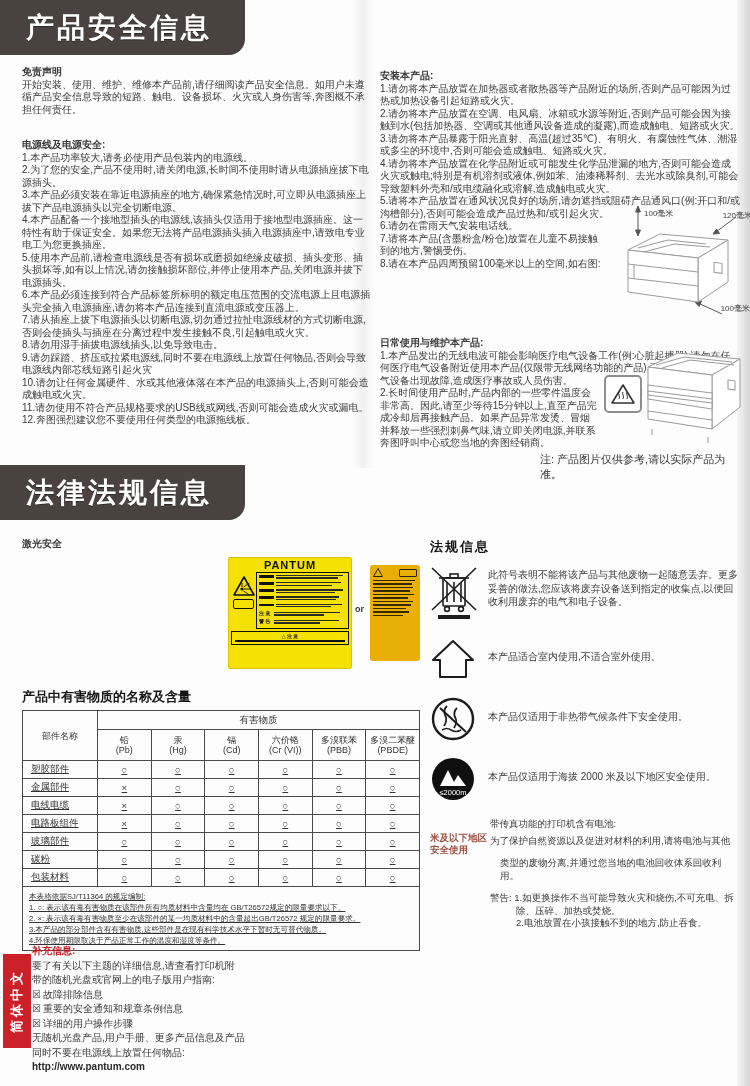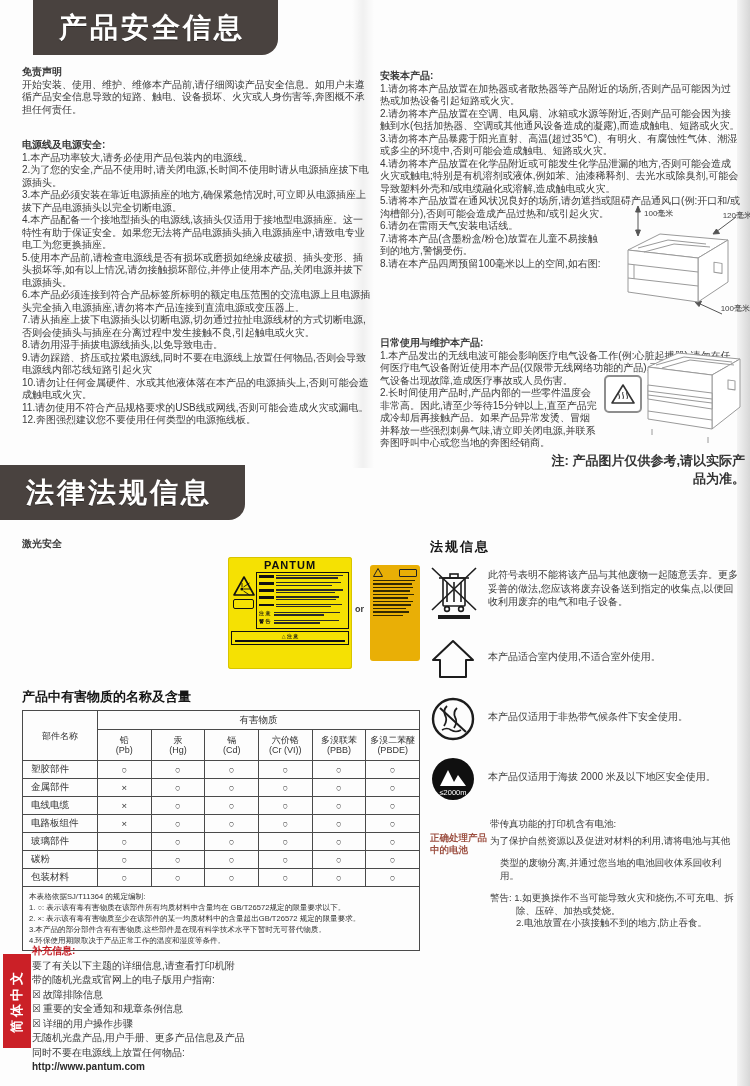--- a/index.html
+++ b/index.html
@@ -13,21 +13,21 @@
         border-bottom-right-radius:16px;display:flex;align-items:center;}
   .banner span{color:#ffffff;font-weight:bold;font-size:28px;letter-spacing:3px;padding-left:26px;
         text-shadow:0 1px 0 rgba(0,0,0,.4);white-space:nowrap;}
   .h3{font-size:13px;font-weight:bold;color:#151515;margin:0 0 4px;}
   .body p{font-size:10px;line-height:12.5px;margin:0;color:#3a3a3a;}
   .blk{position:absolute;}
   .rel{position:relative;}
   .txtnarrow{width:222px;}
   .fig{position:absolute;}
   .dim{position:absolute;font-size:8px;color:#444;white-space:nowrap;}
-  .note{position:absolute;font-size:13px;color:#333;text-align:right;font-weight:bold;}
+  .note{position:absolute;font-size:11px;color:#333;}
   
   .ylabel{position:absolute;background:#f5e103;border-radius:3px;box-shadow:0 0 0 1px #d8c400 inset;}
   .ylabel .brand{text-align:center;font-weight:bold;font-size:11px;letter-spacing:1px;color:#101010;padding-top:2px;}
   .lbl-row{display:flex;margin:1px 3px 0;}
   .lbl-icons{width:25px;display:flex;flex-direction:column;align-items:center;gap:3px;padding-top:4px;}
   .lbl-minirect{width:19px;height:8px;border:1px solid #111;border-radius:2px;}
   .lbl-box{flex:1;border:1.5px solid #111;padding:2px 2px 1px;}
   .microrow{display:flex;align-items:flex-start;margin-bottom:2.2px;}
   .microkey{width:15px;height:2.5px;background:#111;margin-right:2px;flex:none;}
   .microlines{flex:1;}
@@ -50,21 +50,21 @@
   .batt-side{width:60px;flex:none;font-size:9.5px;font-weight:bold;color:#9c4f41;line-height:12px;padding-top:14px;}
   .batt-tx{font-size:9.5px;line-height:12.5px;color:#3a3a3a;}
   .batt-tx .ind{padding-left:26px;}
   
   table.hz{border-collapse:collapse;width:398px;table-layout:fixed;}
   table.hz th,table.hz td{border:1px solid #4a4a4a;text-align:center;vertical-align:middle;
         font-weight:normal;color:#333;}
   table.hz .grp{font-size:9.5px;height:16px;}
   table.hz .colh{font-size:9px;line-height:10px;height:28px;}
   table.hz .comp{font-size:9.5px;text-align:left;padding-left:8px;}
-  table.hz td{font-size:9.5px;height:15px;}
+  table.hz td{font-size:9.5px;height:15px;text-decoration:underline;}
   table.hz .notes{text-align:left;padding:4px 6px;}
   table.hz .notes p{font-size:7.6px;line-height:11px;margin:0;color:#333;}
   
   .supp p{font-size:10px;line-height:14.5px;margin:0;color:#3a3a3a;}
   .supp .red{color:#c41a22;font-weight:bold;}
   .supp .url{font-weight:bold;color:#2b2b2b;}
   .chk{display:inline-block;width:11px;}
   .side-tab{position:absolute;left:3px;top:954px;width:28px;height:94px;background:#cb2027;}
   .side-tab span{position:absolute;left:50%;top:50%;transform:translate(-50%,-50%) rotate(-90deg);
         color:#fff;font-weight:bold;font-size:13px;letter-spacing:3px;white-space:nowrap;}
@@ -72,21 +72,21 @@
         background:#fff;display:flex;align-items:center;justify-content:center;}
   svg{display:block;}
 </style>
 </head>
 <body>
 
 <div class="page">
   <div class="scan-mid"></div>
   <div class="scan-right"></div>
 
-  <div class="banner" style="top:0;margin-left:33px;">
+  <div class="banner" style="top:0;">
     <span>产品安全信息</span>
   </div>
 
   <div class="blk body" style="left:22px;top:66px;width:350px;">
     <p class="h3">免责声明</p>
     <p>开始安装、使用、维护、维修本产品前,请仔细阅读产品安全信息。如用户未遵循产品安全信息导致的短路、触电、设备损坏、火灾或人身伤害等,奔图概不承担任何责任。</p>
   </div>
 
   <div class="blk body" style="left:22px;top:139px;width:350px;">
     <p class="h3">电源线及电源安全:</p>
@@ -333,21 +333,21 @@
       <div class="reg-ic">
         <svg width="46" height="46" viewBox="0 0 46 46">
           <circle cx="23" cy="23" r="21" fill="#101010"></circle>
           <polygon points="10,30 18,14 24,26 28,19 36,30" fill="#ffffff"></polygon>
           <text x="23" y="39" text-anchor="middle" font-size="7.5" fill="#ffffff">≤2000m</text>
         </svg>
       </div>
       <div class="reg-tx" style="padding-top:14px;">本产品仅适用于海拔 2000 米及以下地区安全使用。</div>
     </div>
     <div class="batt" style="margin-top:16px;">
-      <div class="batt-side">正确处理产品中的电池</div>
+      <div class="batt-side">米及以下地区安全使用</div>
       <div class="batt-tx">
         <p style="margin:0;">带传真功能的打印机含有电池:</p>
         <p style="margin:4px 0 0;">为了保护自然资源以及促进对材料的利用,请将电池与其他</p>
         <p style="margin:10px;">类型的废物分离,并通过您当地的电池回收体系回收利用。</p>
         <p style="margin:4px 0 0;">警告: 1.如更换操作不当可能导致火灾和烧伤,不可充电、拆</p>
         <p class="ind" style="margin:0;">除、压碎、加热或焚烧。</p>
         <p class="ind" style="margin:0;">2.电池放置在小孩接触不到的地方,防止吞食。</p>
       </div>
     </div>
   </div>

